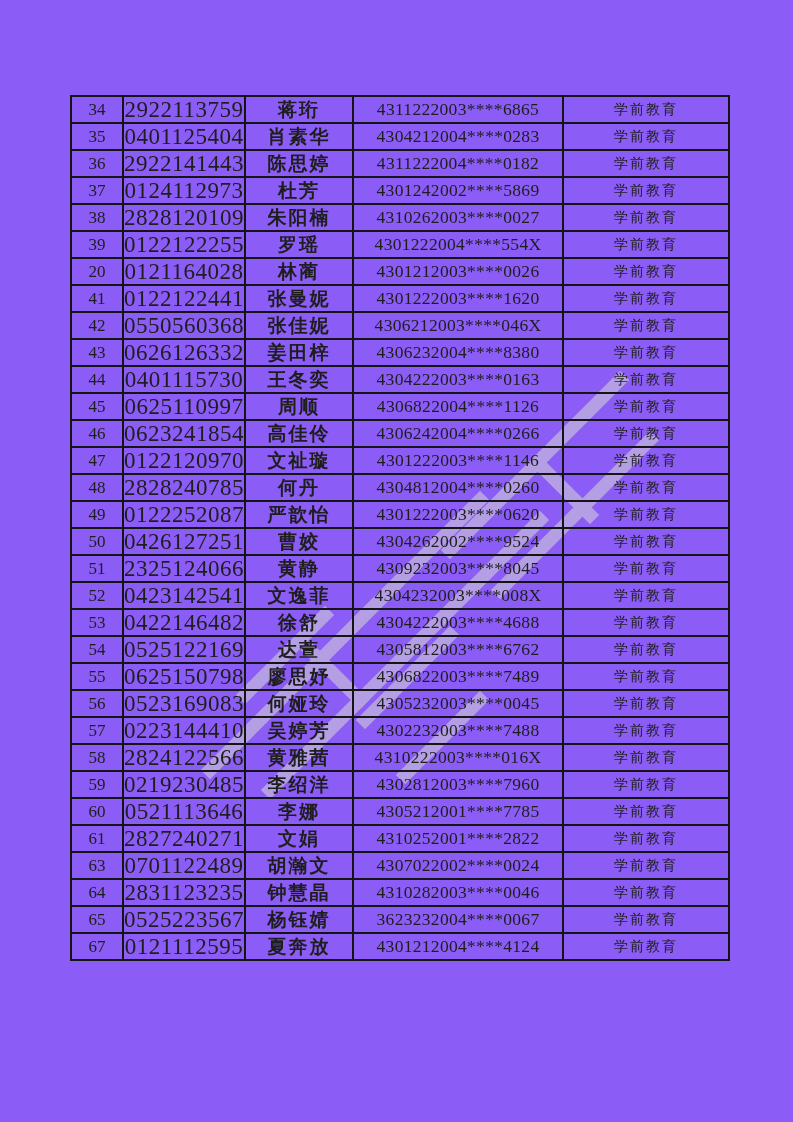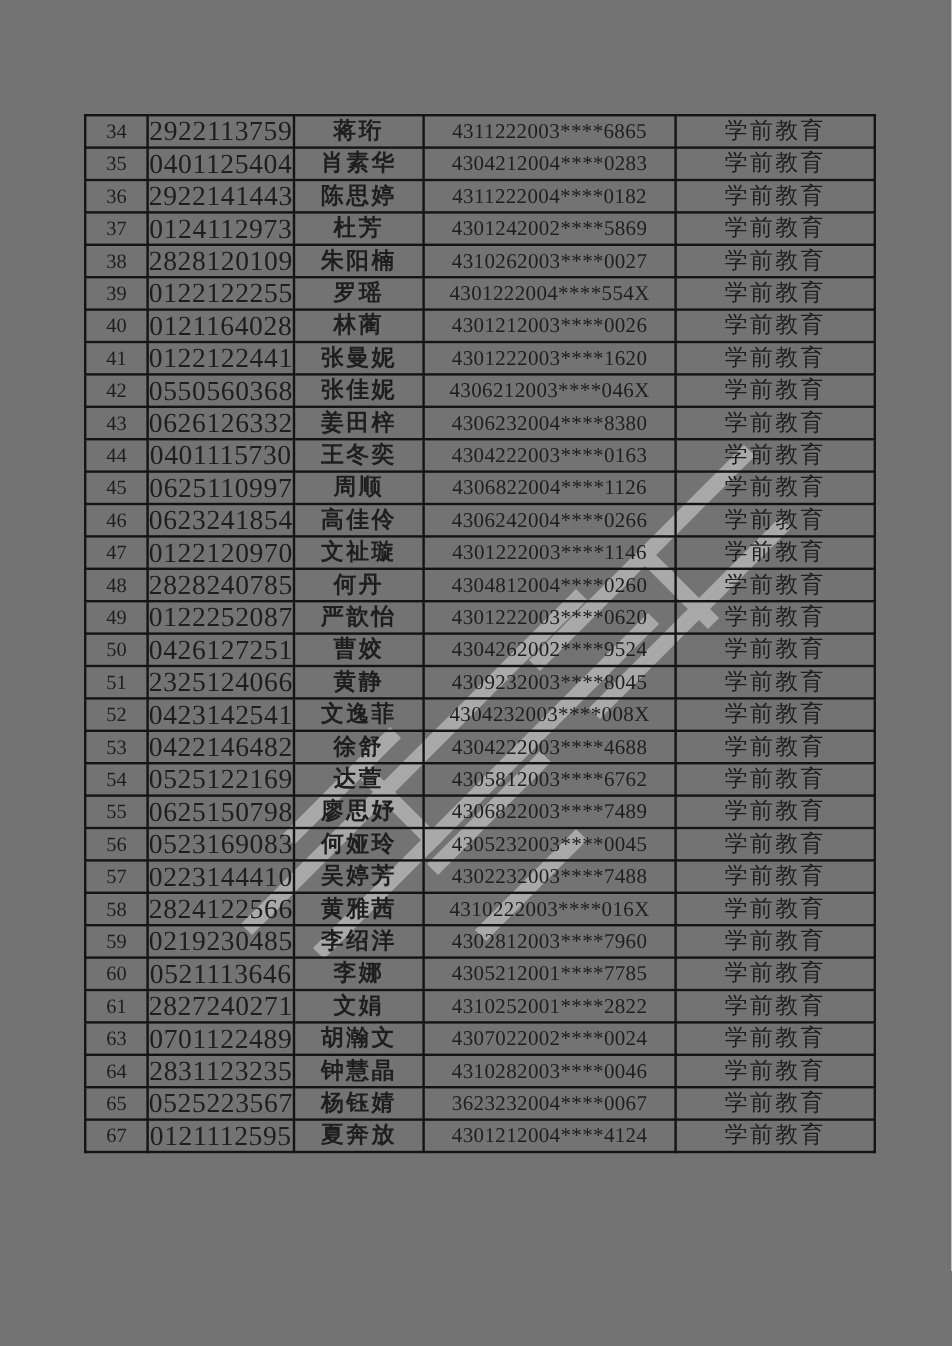--- a/index.html
+++ b/index.html
@@ -10,21 +10,21 @@
   body {
     width: 793px;
     height: 1122px;
     position: relative;
     overflow: hidden;
     font-family: "Liberation Serif", "DejaVu Serif", serif;
   }
   .page {
     position: absolute;
     inset: 0;
-    background: #737373;
+    background: #8b5cf6;
   }
   
   .watermark {
     position: absolute;
     left: 150px;
     top: 300px;
     width: 520px;
     height: 510px;
     opacity: 0.55;
     pointer-events: none;
@@ -47,21 +47,21 @@
     vertical-align: middle;
     color: #1e1e1e;
     white-space: nowrap;
     overflow: hidden;
     line-height: 25px;
   }
   td.c-no      { font-size: 17px; }
   td.c-cand    { font-size: 23px; letter-spacing: 0.5px; }
   td.c-name    { font-size: 19px; letter-spacing: 2px; font-weight: bold; }
   td.c-idnum   { font-size: 17.5px; letter-spacing: 0.3px; }
-  td.c-major   { font-size: 19px; letter-spacing: 2px; }
+  td.c-major   { font-size: 14px; letter-spacing: 2px; }
 </style>
 </head>
 <body>
 
 <div class="page">
 
   <svg class="watermark" viewBox="0 0 520 510" xmlns="http://www.w3.org/2000/svg">
     <g stroke="#d6d6d6" stroke-width="13" fill="none" stroke-linecap="square">
       <path d="M60 470 L330 200"></path>
       <path d="M120 490 L390 220"></path>
@@ -120,21 +120,21 @@
       <td class="c-major">学前教育</td>
     </tr>
         <tr>
       <td class="c-no">39</td>
       <td class="c-cand">0122122255</td>
       <td class="c-name">罗瑶</td>
       <td class="c-idnum">4301222004****554X</td>
       <td class="c-major">学前教育</td>
     </tr>
         <tr>
-      <td class="c-no">40</td>
+      <td class="c-no">20</td>
       <td class="c-cand">0121164028</td>
       <td class="c-name">林蔺</td>
       <td class="c-idnum">4301212003****0026</td>
       <td class="c-major">学前教育</td>
     </tr>
         <tr>
       <td class="c-no">41</td>
       <td class="c-cand">0122122441</td>
       <td class="c-name">张曼妮</td>
       <td class="c-idnum">4301222003****1620</td>

